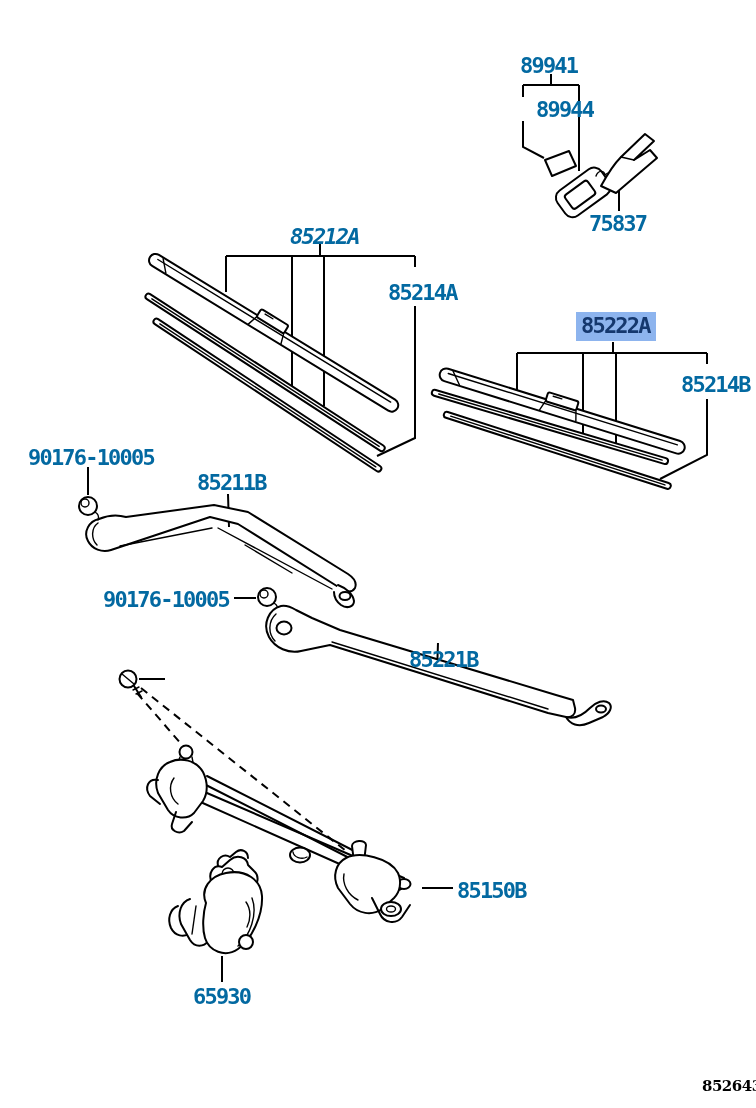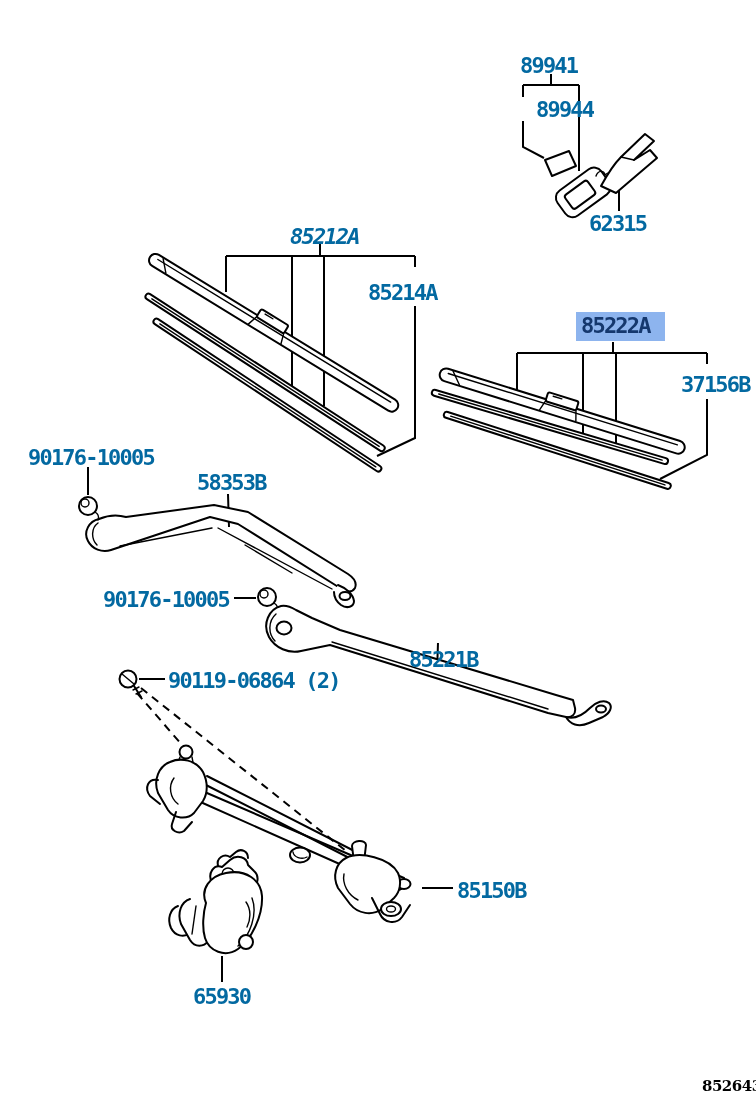--- a/index.html
+++ b/index.html
@@ -19,27 +19,27 @@
     letter-spacing:-1.8px;
     line-height:1;
     color:#0369a1;
     white-space:nowrap;
     cursor:pointer;
     z-index:2;
   }
   .part-label.highlight{
     background:var(--highlight_bg,#8db4ee);
     color:var(--highlight_fg,#15386e);
-    padding:3px 15px 4px 5px;
+    padding:3px 6px 4px 5px;
   }
   #lbl-89941 {left:520px; top:55px;}
   #lbl-89944 {left:492px; top:99px;margin-left:44px;}
   #lbl-89943 {left:589px; top:213px;}
   #lbl-85212a{left:290px; top:226px;font-style:italic;}
-  #lbl-85214a{left:368px; top:282px;}
+  #lbl-85214a{left:388px; top:282px;}
   #lbl-85222a{left:576px; top:312px;}
   #lbl-85214b{left:681px; top:374px;}
   #lbl-90176a{left:28px;  top:447px;}
   #lbl-85211b{left:197px; top:472px;}
   #lbl-90176b{left:103px; top:589px;}
   #lbl-85221b{left:409px; top:649px;}
   #lbl-90119 {left:168px; top:670px;}
   #lbl-85150b{left:457px; top:880px;text-align:center;}
   #lbl-85110 {left:193px; top:986px;}
   #page-code{
@@ -195,27 +195,26 @@
     <g>
       <circle class="fw" cx="128" cy="679" r="8.5"></circle>
       <path class="thin" d="M122,674 L134,684"></path>
       <path class="ln" d="M134,686 L141,697"></path>
       <path class="thin" d="M133,690 L139,687 M136,694 L142,691"></path>
     </g>
   </svg>
 
   <div class="part-label" id="lbl-89941">89941</div>
   <div class="part-label" id="lbl-89944">89944</div>
-  <div class="part-label" id="lbl-89943">62315</div>
+  <div class="part-label" id="lbl-89943">75837</div>
   <div class="part-label" id="lbl-85212a">85212A</div>
   <div class="part-label" id="lbl-85214a">85214A</div>
   <div class="part-label highlight" id="lbl-85222a">85222A</div>
-  <div class="part-label" id="lbl-85214b">37156B</div>
+  <div class="part-label" id="lbl-85214b">85214B</div>
   <div class="part-label" id="lbl-90176a">90176-10005</div>
-  <div class="part-label" id="lbl-85211b">58353B</div>
+  <div class="part-label" id="lbl-85211b">85211B</div>
   <div class="part-label" id="lbl-90176b">90176-10005</div>
   <div class="part-label" id="lbl-85221b">85221B</div>
-  <div class="part-label" id="lbl-90119">90119-06864 (2)</div>
   <div class="part-label" id="lbl-85150b">85150B</div>
   <div class="part-label" id="lbl-85110">65930</div>
 
   <div id="page-code">852643</div>
 </div>
 
 </body></html>

